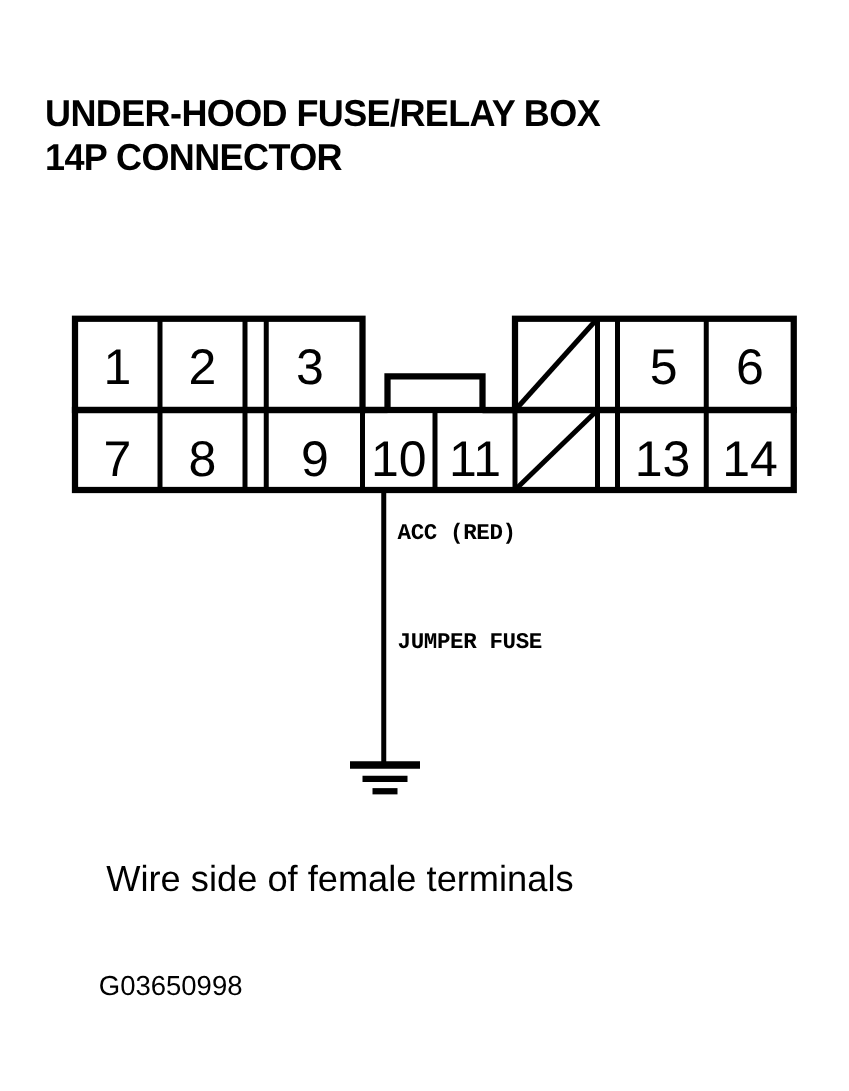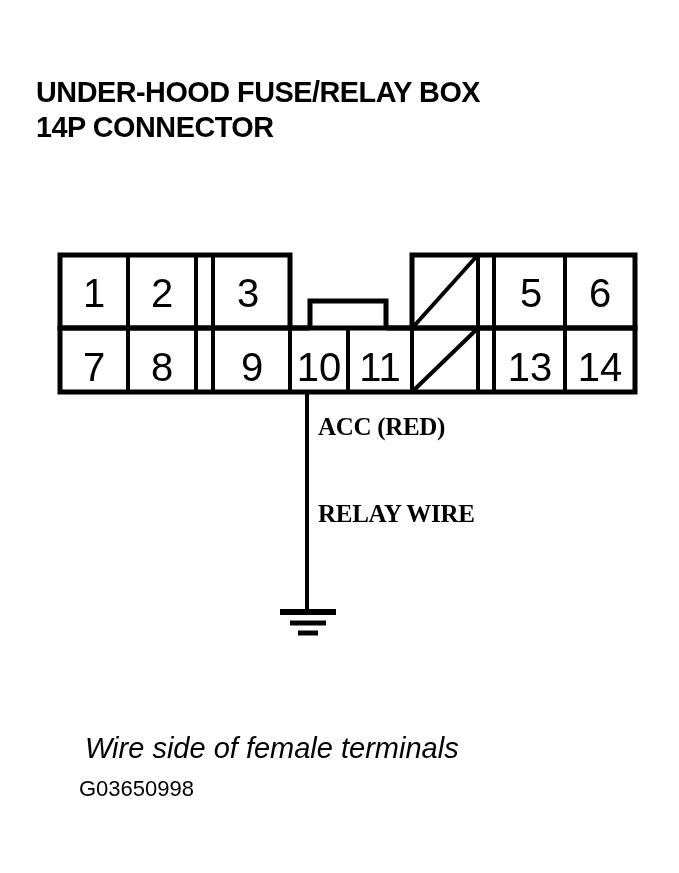--- a/index.html
+++ b/index.html
@@ -39,38 +39,38 @@
   }
   #connector-figure {
     position: absolute;
     left: 0;
     top: 0;
     width: 679px;
     height: 873px;
   }
   .wire-label {
     position: absolute;
-    font-family: Liberation Serif, serif;
+    font-family: Liberation Mono, monospace;
     font-weight: bold;
-    font-size: 25px;
+    font-size: 18px;
     line-height: 30px;
     white-space: nowrap;
     letter-spacing: -0.3px;
   }
   #label-acc { left: 318px; top: 412px; }
   #label-jumper { left: 318px; top: 499px; }
   .caption {
     position: absolute;
     font-family: "Liberation Sans", sans-serif;
     font-weight: normal;
     font-size: 29px;
     white-space: nowrap;
     letter-spacing: 0px;
   }
-  #caption-wireside { left: 85px; top: 732px; font-style: italic; }
+  #caption-wireside { left: 85px; top: 688px; }
   #figure-id {
     position: absolute;
     left: 33px;
     top: 776px;
     font-family: "Liberation Sans", sans-serif;
     font-weight: normal;
     font-size: 22px;
     letter-spacing: 0px;
     white-space: nowrap;
     margin-left: 46px;
@@ -142,19 +142,19 @@
 
     <line x1="307" y1="392" x2="307" y2="612" stroke="#000" stroke-width="4"></line>
 
     <line x1="280" y1="612" x2="336" y2="612" stroke="#000" stroke-width="6"></line>
     <line x1="290" y1="623" x2="326" y2="623" stroke="#000" stroke-width="5"></line>
     <line x1="298" y1="633" x2="318" y2="633" stroke="#000" stroke-width="5"></line>
   </svg>
 
   <div class="wire-label" id="label-acc">ACC (RED)</div>
 
-  <div class="wire-label" id="label-jumper">RELAY WIRE</div>
+  <div class="wire-label" id="label-jumper">JUMPER FUSE</div>
 
   <div class="caption" id="caption-wireside">Wire side of female terminals</div>
 
   <div id="figure-id">G03650998</div>
 
 </div>
 
 </body></html>

